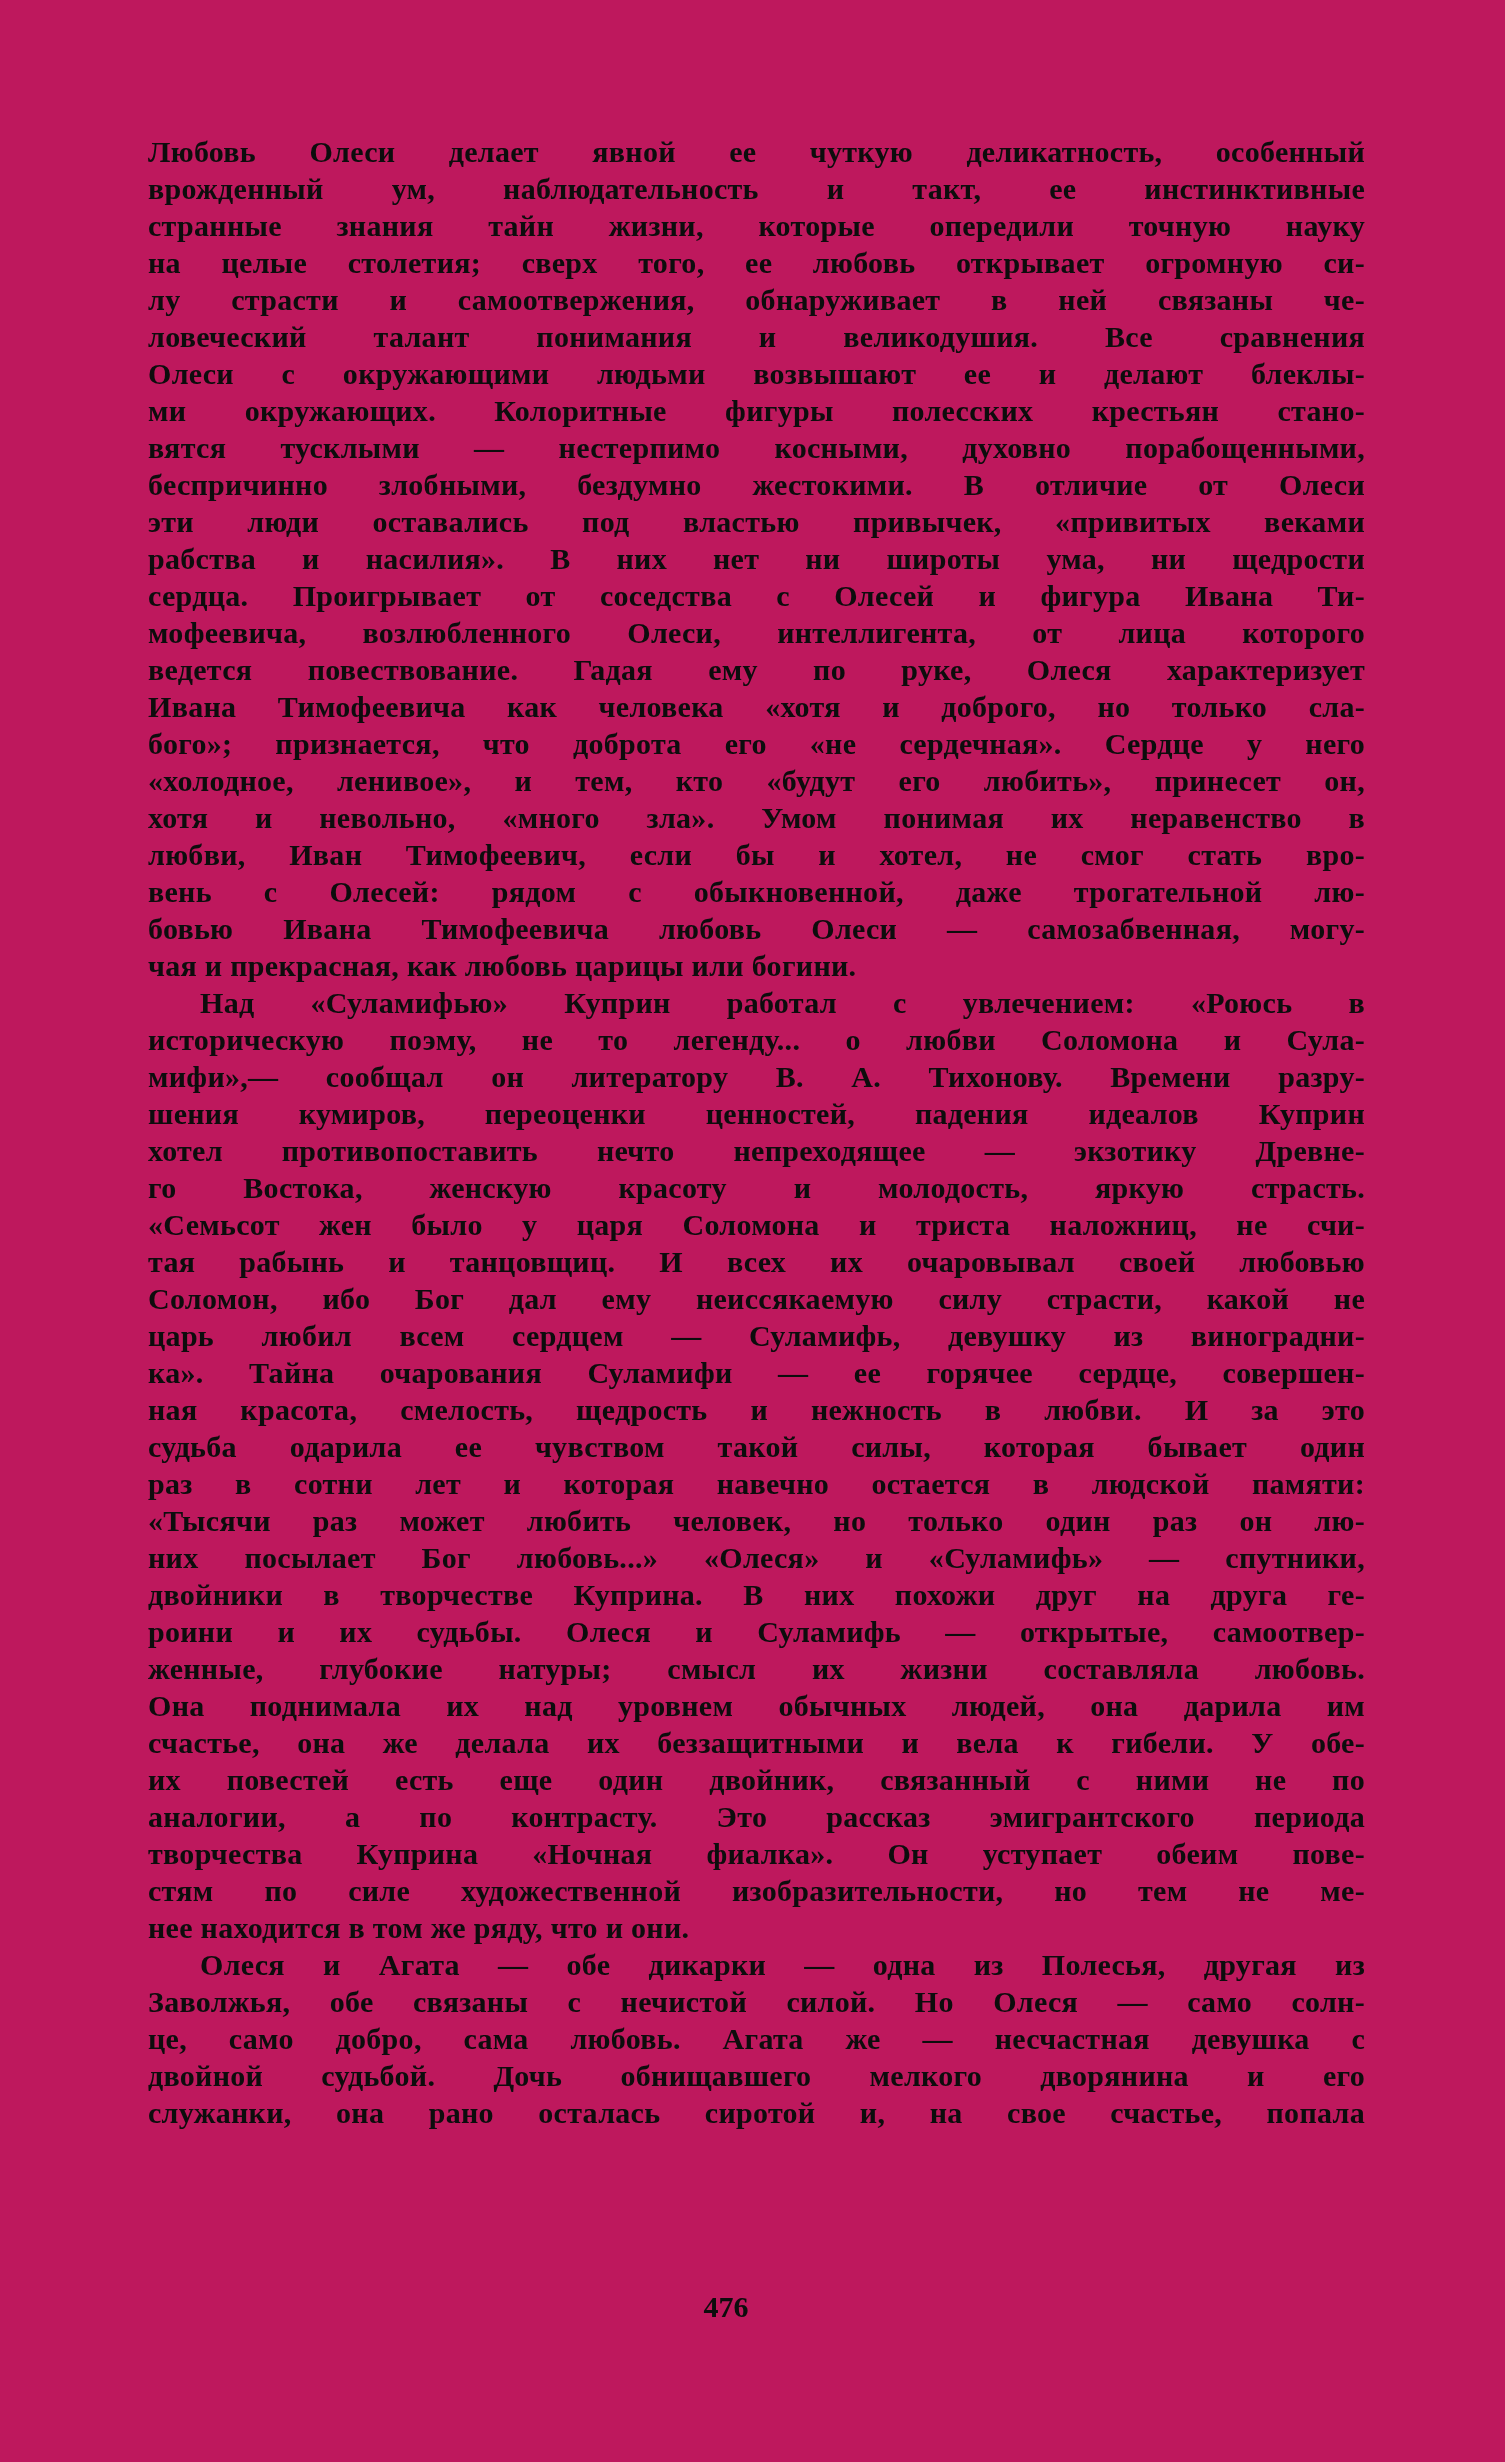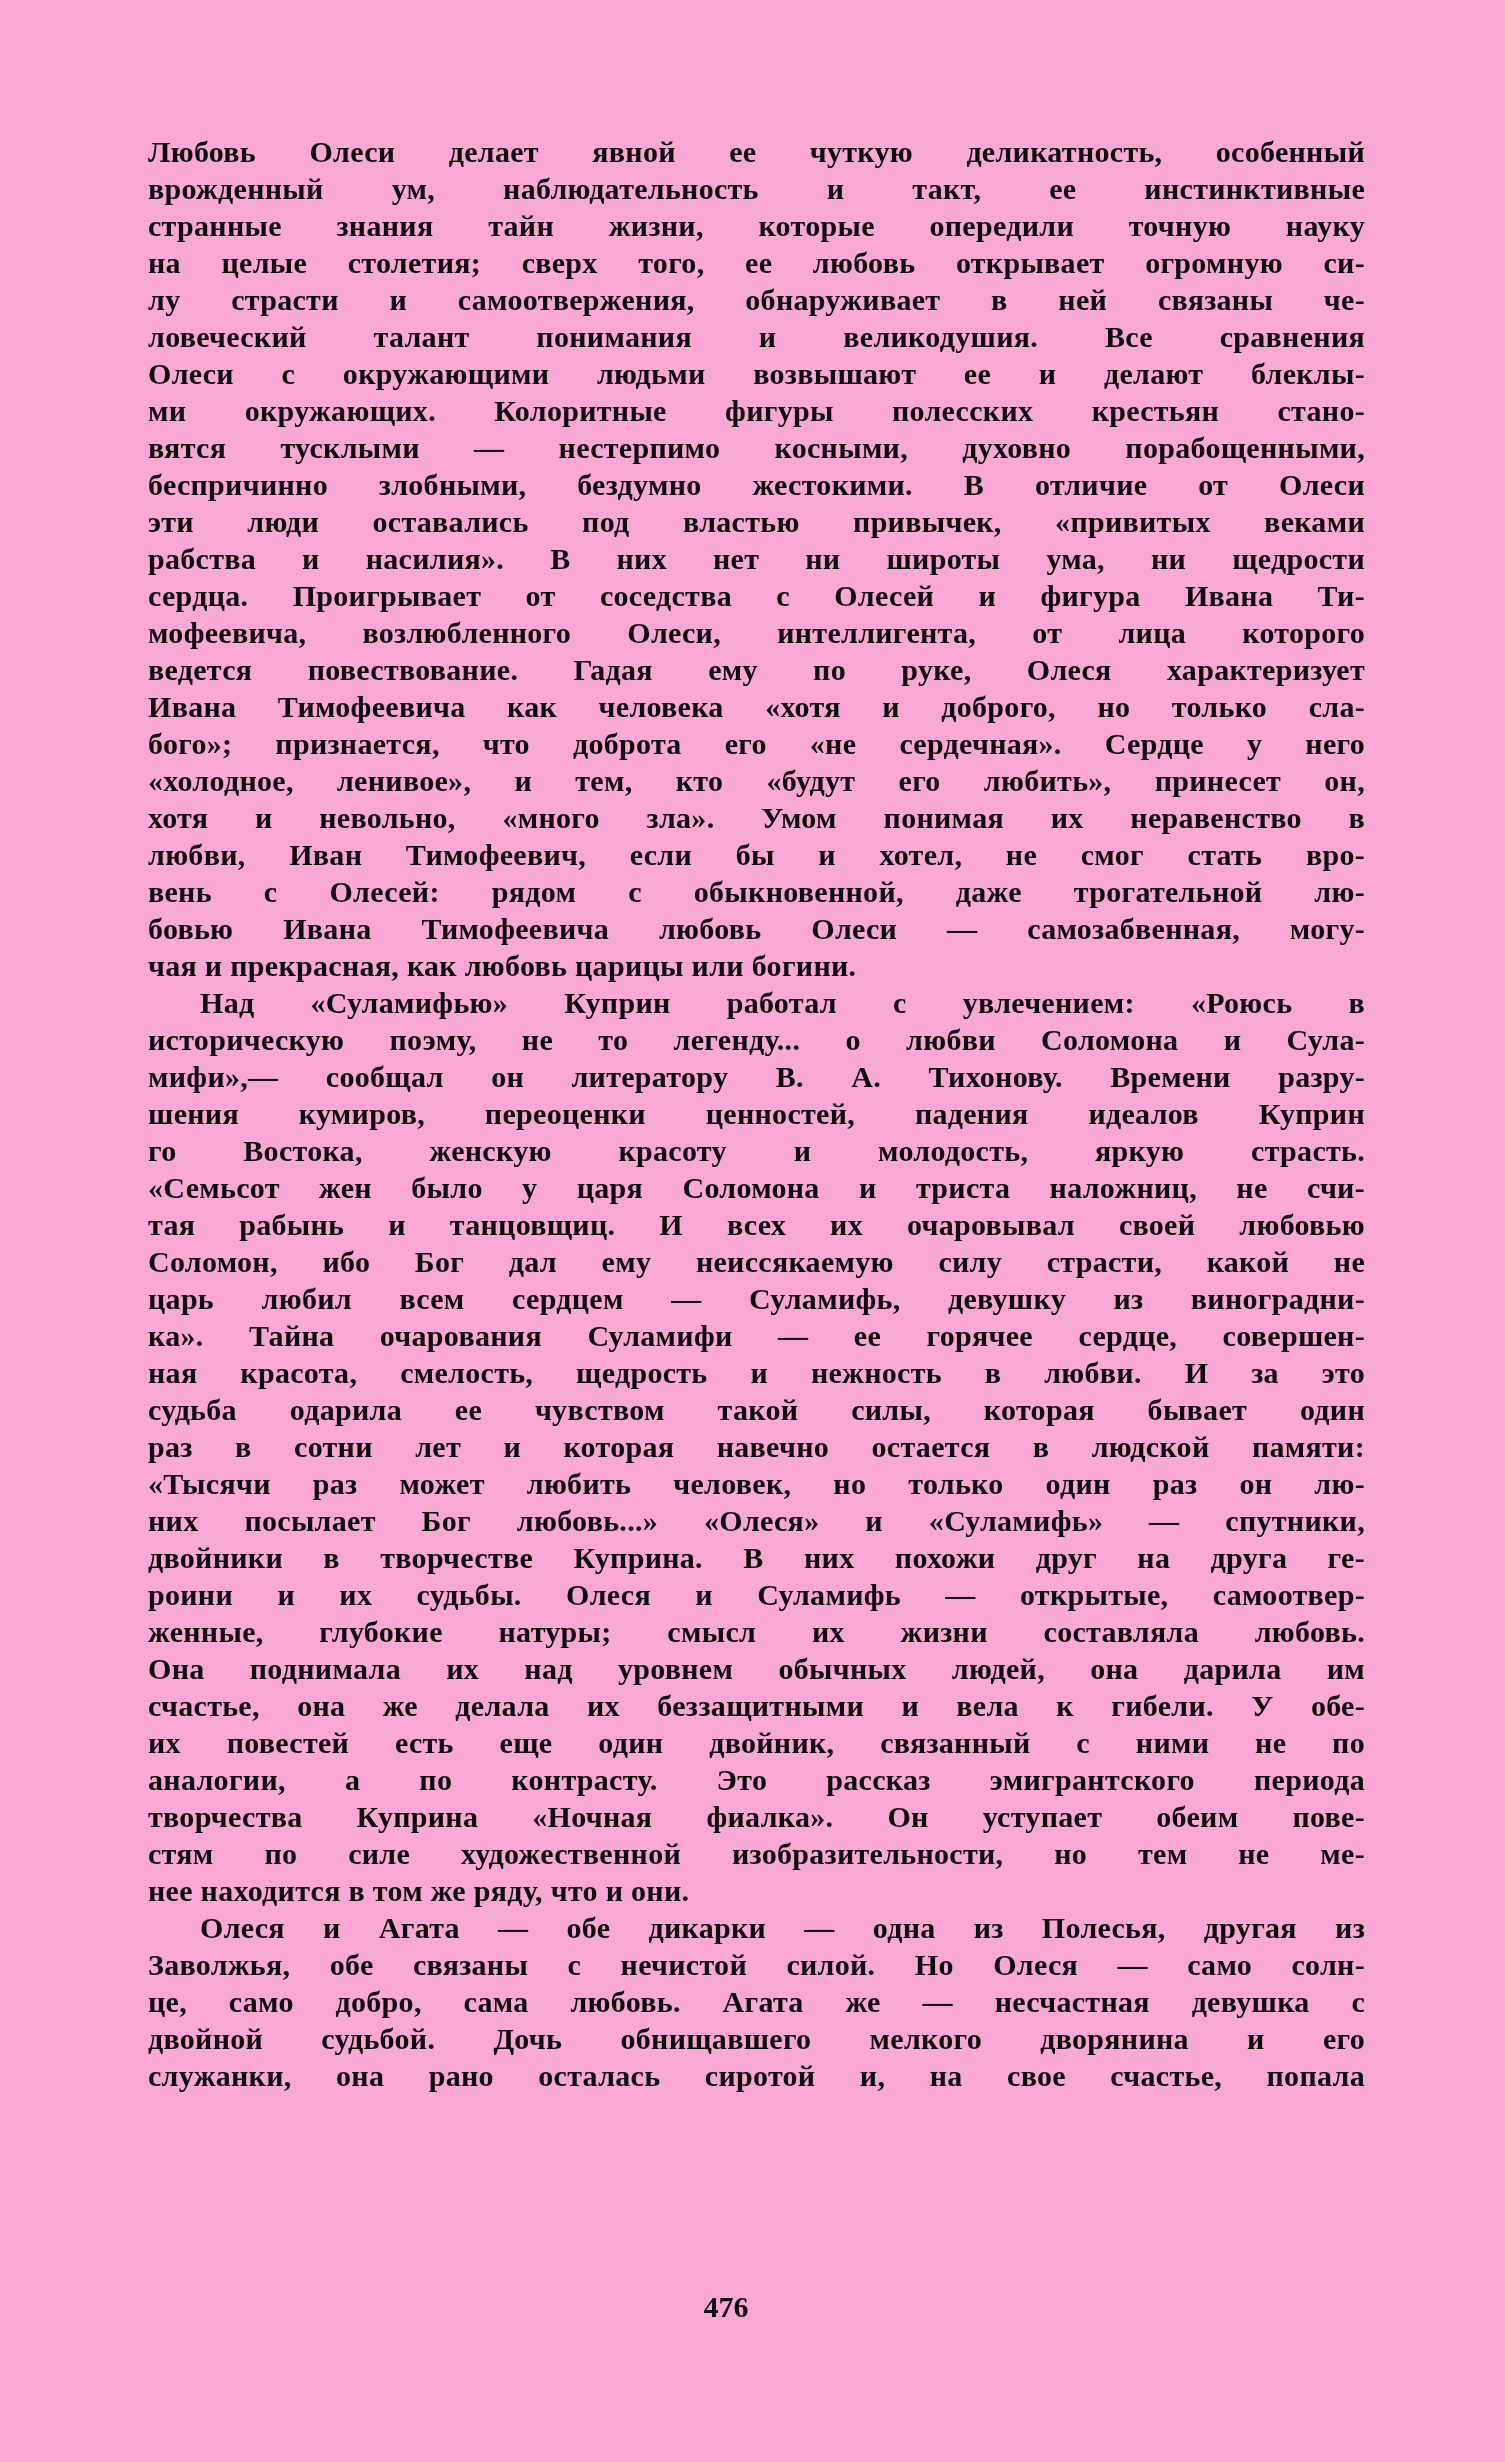--- a/index.html
+++ b/index.html
@@ -4,21 +4,21 @@
 <style>
   html, body {
     margin: 0;
     padding: 0;
     background: #e8e8e8;
   }
   .page {
     position: relative;
     width: 1506px;
     height: 2462px;
-    background: #f9a8d4;
+    background: #be185d;
     overflow: hidden;
     font-family: "Liberation Serif", "DejaVu Serif", serif;
     color: #0d0d0d;
   }
   .text-block {
     position: absolute;
     left: 148px;
     top: 133px;
     width: 1217px;
   }
@@ -80,20 +80,21 @@
         <div class="line">любви, Иван Тимофеевич, если бы и хотел, не смог стать вро-</div>
         <div class="line">вень с Олесей: рядом с обыкновенной, даже трогательной лю-</div>
         <div class="line">бовью Ивана Тимофеевича любовь Олеси — самозабвенная, могу-</div>
         <div class="line last">чая и прекрасная, как любовь царицы или богини.</div>
       </div>
       <div class="paragraph">
         <div class="line indent">Над «Суламифью» Куприн работал с увлечением: «Роюсь в</div>
         <div class="line">историческую поэму, не то легенду... о любви Соломона и Сула-</div>
         <div class="line">мифи»,— сообщал он литератору В. А. Тихонову. Времени разру-</div>
         <div class="line">шения кумиров, переоценки ценностей, падения идеалов Куприн</div>
+        <div class="line">хотел противопоставить нечто непреходящее — экзотику Древне-</div>
         <div class="line">го Востока, женскую красоту и молодость, яркую страсть.</div>
         <div class="line">«Семьсот жен было у царя Соломона и триста наложниц, не счи-</div>
         <div class="line">тая рабынь и танцовщиц. И всех их очаровывал своей любовью</div>
         <div class="line">Соломон, ибо Бог дал ему неиссякаемую силу страсти, какой не</div>
         <div class="line">царь любил всем сердцем — Суламифь, девушку из виноградни-</div>
         <div class="line">ка». Тайна очарования Суламифи — ее горячее сердце, совершен-</div>
         <div class="line">ная красота, смелость, щедрость и нежность в любви. И за это</div>
         <div class="line">судьба одарила ее чувством такой силы, которая бывает один</div>
         <div class="line">раз в сотни лет и которая навечно остается в людской памяти:</div>
         <div class="line">«Тысячи раз может любить человек, но только один раз он лю-</div>

